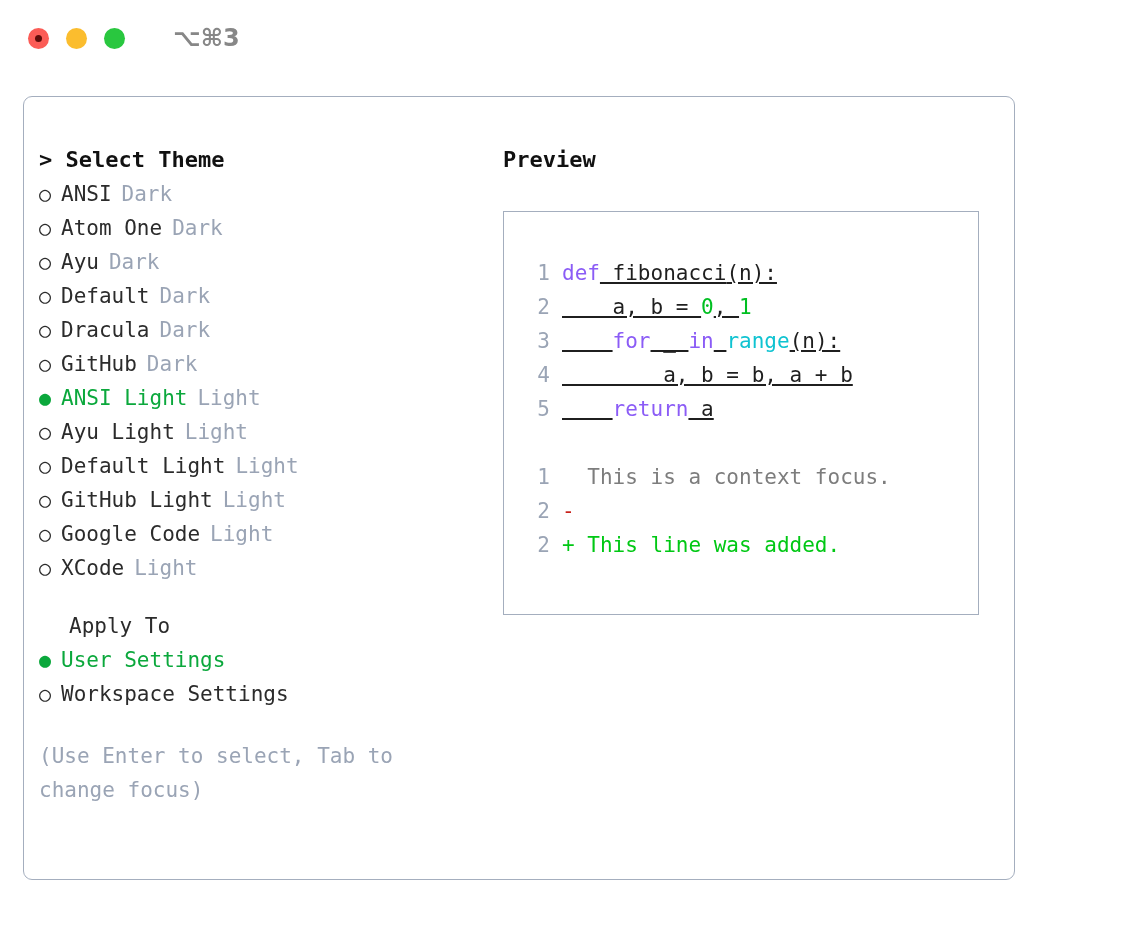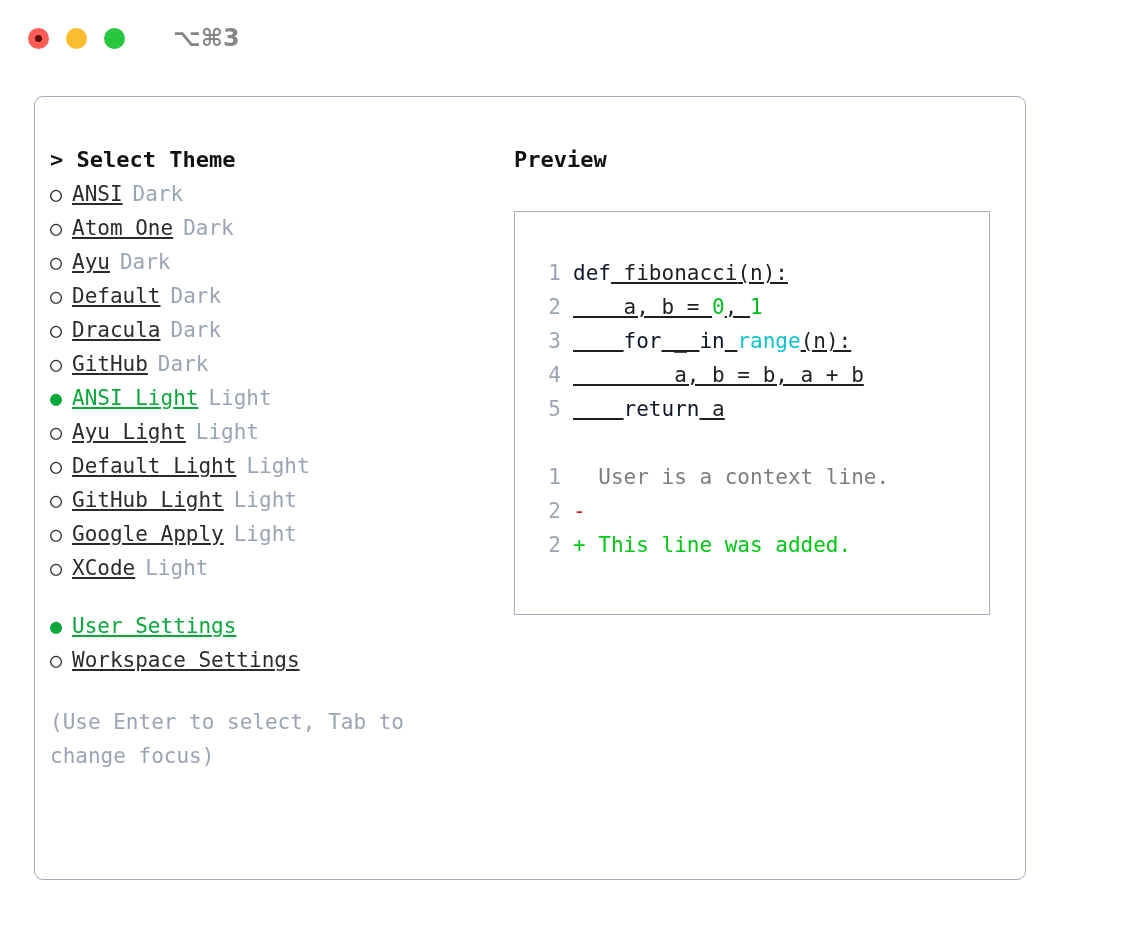--- a/index.html
+++ b/index.html
@@ -63,21 +63,21 @@
     font-size: 24px;
     font-weight: 700;
     color: #878787;
     letter-spacing: 0px;
     line-height: 1;
   }
 
   
   .panel {
     position: absolute;
-    left: 34px;
+    left: 23px;
     top: 96px;
     width: 992px;
     height: 784px;
     border: 1.6px solid #a4aebe;
     border-radius: 9px;
     box-sizing: border-box;
     background: #ffffff;
   }
 
   .panel-inner {
@@ -111,21 +111,21 @@
   }
   .bullet {
     display: inline-block;
     width: 22px;
     flex: 0 0 22px;
     font-size: 20px;
     color: #2b2b2b;
     line-height: 34px;
   }
   .opt-row.selected .bullet { color: #0ba83c; }
-  .opt-label { color: #2b2b2b; text-decoration: underline; }
+  .opt-label { color: #2b2b2b; }
   .opt-row.selected .opt-label { color: #0ba83c; }
   .opt-tag {
     color: #9aa4b5;
     padding-left: 10px;
   }
   .opt-row.selected .opt-tag { color: #9aa4b5; }
 
   .section-gap { height: 24px; }
 
   .subheading {
@@ -175,21 +175,21 @@
     white-space: pre;
   }
   .lineno {
     flex: 0 0 34px;
     text-align: right;
     color: #9aa4b5;
     padding-right: 12px;
   }
   .codetext { color: #1f1f1f; }
 
-  .tok-kw   { color: #0f172a; text-align: right; }
+  .tok-kw   { color: #8b5cf6; text-align: right; }
   .tok-fn   { color: #0fc3d1; margin-top: 40px; }
   .tok-num  { color: #00bf21; }
   .tok-plain{ color: #1f1f1f; text-decoration: underline; }
 
   .diff-gap { height: 34px; }
   .diff-ctx { color: #7d7d7d; }
   .diff-del { color: #c8201a; }
   .diff-add { color: #00c814; }
 </style>
 </head>
@@ -217,26 +217,27 @@
             <div class="opt-row"><span class="bullet">○</span><span class="opt-label">ANSI</span><span class="opt-tag">Dark</span></div>
             <div class="opt-row"><span class="bullet">○</span><span class="opt-label">Atom One</span><span class="opt-tag">Dark</span></div>
             <div class="opt-row"><span class="bullet">○</span><span class="opt-label">Ayu</span><span class="opt-tag">Dark</span></div>
             <div class="opt-row"><span class="bullet">○</span><span class="opt-label">Default</span><span class="opt-tag">Dark</span></div>
             <div class="opt-row"><span class="bullet">○</span><span class="opt-label">Dracula</span><span class="opt-tag">Dark</span></div>
             <div class="opt-row"><span class="bullet">○</span><span class="opt-label">GitHub</span><span class="opt-tag">Dark</span></div>
             <div class="opt-row selected"><span class="bullet">●</span><span class="opt-label">ANSI Light</span><span class="opt-tag">Light</span></div>
             <div class="opt-row"><span class="bullet">○</span><span class="opt-label">Ayu Light</span><span class="opt-tag">Light</span></div>
             <div class="opt-row"><span class="bullet">○</span><span class="opt-label">Default Light</span><span class="opt-tag">Light</span></div>
             <div class="opt-row"><span class="bullet">○</span><span class="opt-label">GitHub Light</span><span class="opt-tag">Light</span></div>
-            <div class="opt-row"><span class="bullet">○</span><span class="opt-label">Google Apply</span><span class="opt-tag">Light</span></div>
+            <div class="opt-row"><span class="bullet">○</span><span class="opt-label">Google Code</span><span class="opt-tag">Light</span></div>
             <div class="opt-row"><span class="bullet">○</span><span class="opt-label">XCode</span><span class="opt-tag">Light</span></div>
           </div>
 
         <div class="section-gap"></div>
 
+        <div class="subheading">Apply To</div>
 
         <div id="apply-list">
             <div class="opt-row selected"><span class="bullet">●</span><span class="opt-label">User Settings</span></div>
             <div class="opt-row"><span class="bullet">○</span><span class="opt-label">Workspace Settings</span></div>
           </div>
 
         <div class="hint">(Use Enter to select, Tab to change focus)</div>
       </div>
 
       <div class="right-col">
@@ -245,21 +246,21 @@
         <div class="preview-box">
           <div id="code-block">
               <div class="code-line"><span class="lineno">1</span><span class="codetext"><span class="tok-kw">def</span><span class="tok-plain"> fibonacci</span><span class="tok-plain">(n):</span></span></div>
               <div class="code-line"><span class="lineno">2</span><span class="codetext"><span class="tok-plain">    a, b = </span><span class="tok-num">0</span><span class="tok-plain">, </span><span class="tok-num">1</span></span></div>
               <div class="code-line"><span class="lineno">3</span><span class="codetext"><span class="tok-plain">    </span><span class="tok-kw">for</span><span class="tok-plain"> _ </span><span class="tok-kw">in</span><span class="tok-plain"> </span><span class="tok-fn">range</span><span class="tok-plain">(n):</span></span></div>
               <div class="code-line"><span class="lineno">4</span><span class="codetext"><span class="tok-plain">        a, b = b, a + b</span></span></div>
               <div class="code-line"><span class="lineno">5</span><span class="codetext"><span class="tok-plain">    </span><span class="tok-kw">return</span><span class="tok-plain"> a</span></span></div>
             </div>
           <div class="diff-gap"></div>
           <div id="diff-block">
-              <div class="code-line"><span class="lineno">1</span><span class="diff-ctx"> </span><span class="diff-ctx"> User is a context line.</span></div>
+              <div class="code-line"><span class="lineno">1</span><span class="diff-ctx"> </span><span class="diff-ctx"> This is a context focus.</span></div>
               <div class="code-line"><span class="lineno">2</span><span class="diff-del">-</span></div>
               <div class="code-line"><span class="lineno">2</span><span class="diff-add">+</span><span class="diff-add"> This line was added.</span></div>
             </div>
         </div>
       </div>
 
     </div>
   </div>
 </div>
 

